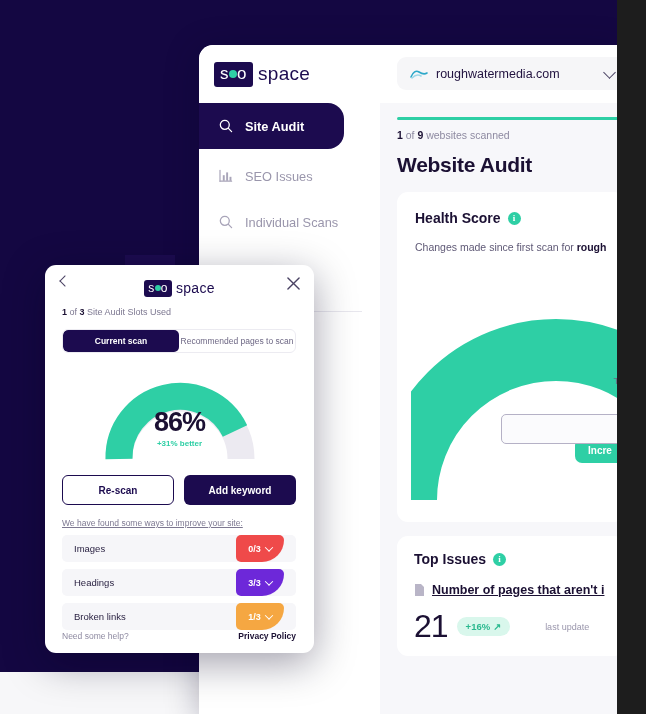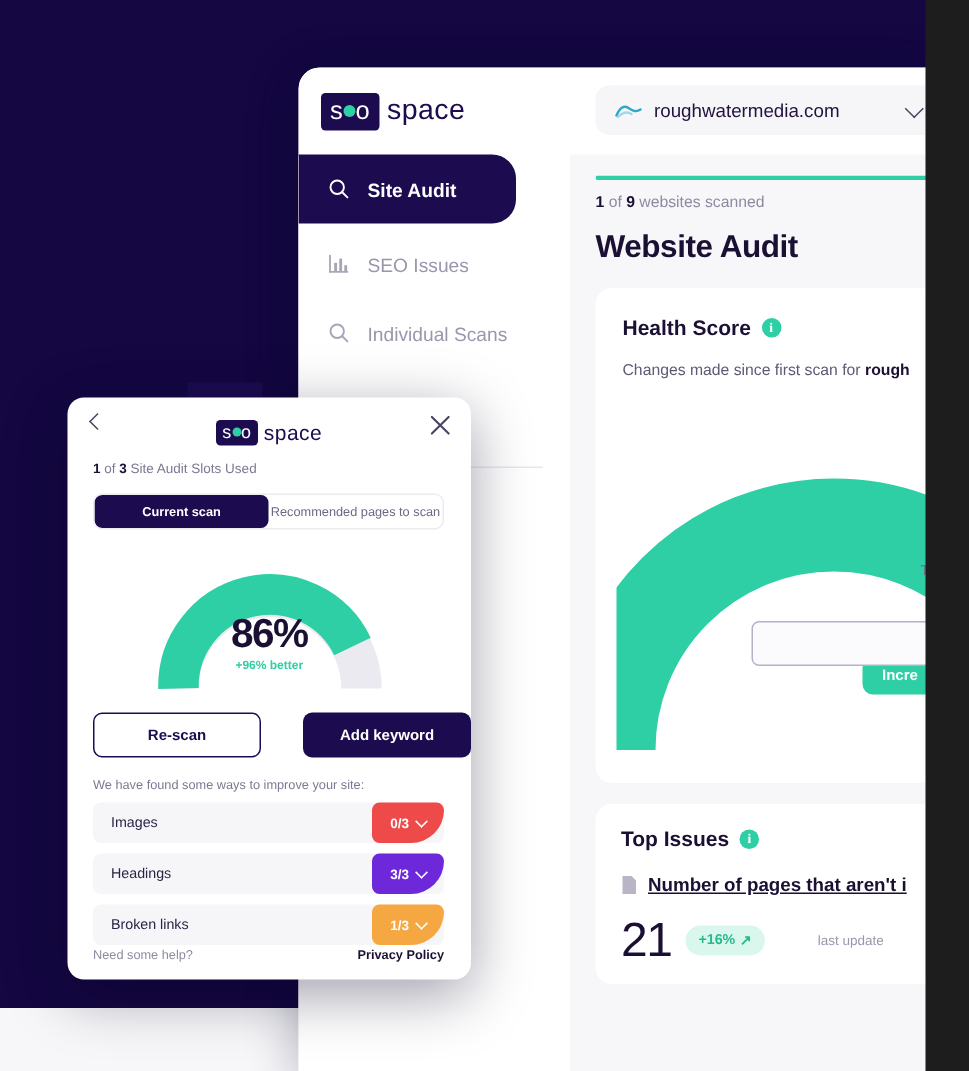--- a/index.html
+++ b/index.html
@@ -233,39 +233,39 @@
   .mg-value {
     position: absolute; left: 0; right: 0; top: 48px;
     text-align: center; font-size: 27px; font-weight: 700;
     color: #1b1033; letter-spacing: -1px;
   }
   .mg-sub {
     position: absolute; left: 0; right: 0; top: 80px;
     text-align: center; font-size: 8px; font-weight: 700; color: #2ecfa5;
   }
 
-  .modal-btns { display: flex; gap: 10px; margin: 8px 0 0 17px; justify-content: space-between; }
+  .modal-btns { display: flex; gap: 10px; margin: 8px 16px 0 17px; }
   .btn {
     width: 112px; height: 30px; border-radius: 6px;
     display: flex; align-items: center; justify-content: center;
     font-size: 10px; font-weight: 700; border: none;
   }
   .btn-outline { background: #ffffff; border: 1.3px solid #1c0b4f; color: #1c0b4f; }
   .btn-solid { background: #1c0b4f; color: #ffffff; }
 
-  .improve-text { font-size: 8.5px; color: #7d7891; margin: 13px 0 4px 17px; }
+  .improve-text { font-size: 8.5px; color: #7d7891; margin: 13px 0 4px 17px; text-decoration: underline; }
 
   .issue-row {
     margin: 7px 0 0 17px; width: 234px; height: 27px;
     background: #f6f6f9; border-radius: 5px;
     display: flex; align-items: center; position: relative;
   }
   .issue-row-label { font-size: 9.5px; color: #2b2343; margin-left: 12px; }
   .row-pill {
-    position: absolute; right: 0; top: 0;
+    position: absolute; right: 12px; top: 0;
     height: 27px; width: 48px;
     border-radius: 5px 5px 22px 5px;
     display: flex; align-items: center; justify-content: center; gap: 5px;
     color: #ffffff; font-size: 9px; font-weight: 700;
   }
   .pill-chev {
     width: 6px; height: 6px;
     border-right: 1.4px solid #ffffff; border-bottom: 1.4px solid #ffffff;
     transform: rotate(45deg) translate(-1px,-1px);
   }
@@ -428,21 +428,21 @@
       <div class="tab active">Current scan</div>
       <div class="tab wide">Recommended pages to scan</div>
     </div>
 
     <div class="modal-gauge">
       <svg width="269" height="108" viewBox="0 0 269 108">
         <path d="M74 100 A61 61 0 0 1 196 100" fill="none" stroke="#eceaf1" stroke-width="27" stroke-linecap="butt"></path>
         <path d="M74 100 A61 61 0 0 1 190 72" fill="none" stroke="#2ecfa5" stroke-width="27" stroke-linecap="butt"></path>
       </svg>
       <div class="mg-value">86%</div>
-      <div class="mg-sub">+96% better</div>
+      <div class="mg-sub">+31% better</div>
     </div>
 
     <div class="modal-btns">
       <button class="btn btn-outline">Re-scan</button>
       <button class="btn btn-solid">Add keyword</button>
     </div>
 
     <div class="improve-text">We have found some ways to improve your site:</div>
 
     <div class="issue-row">

